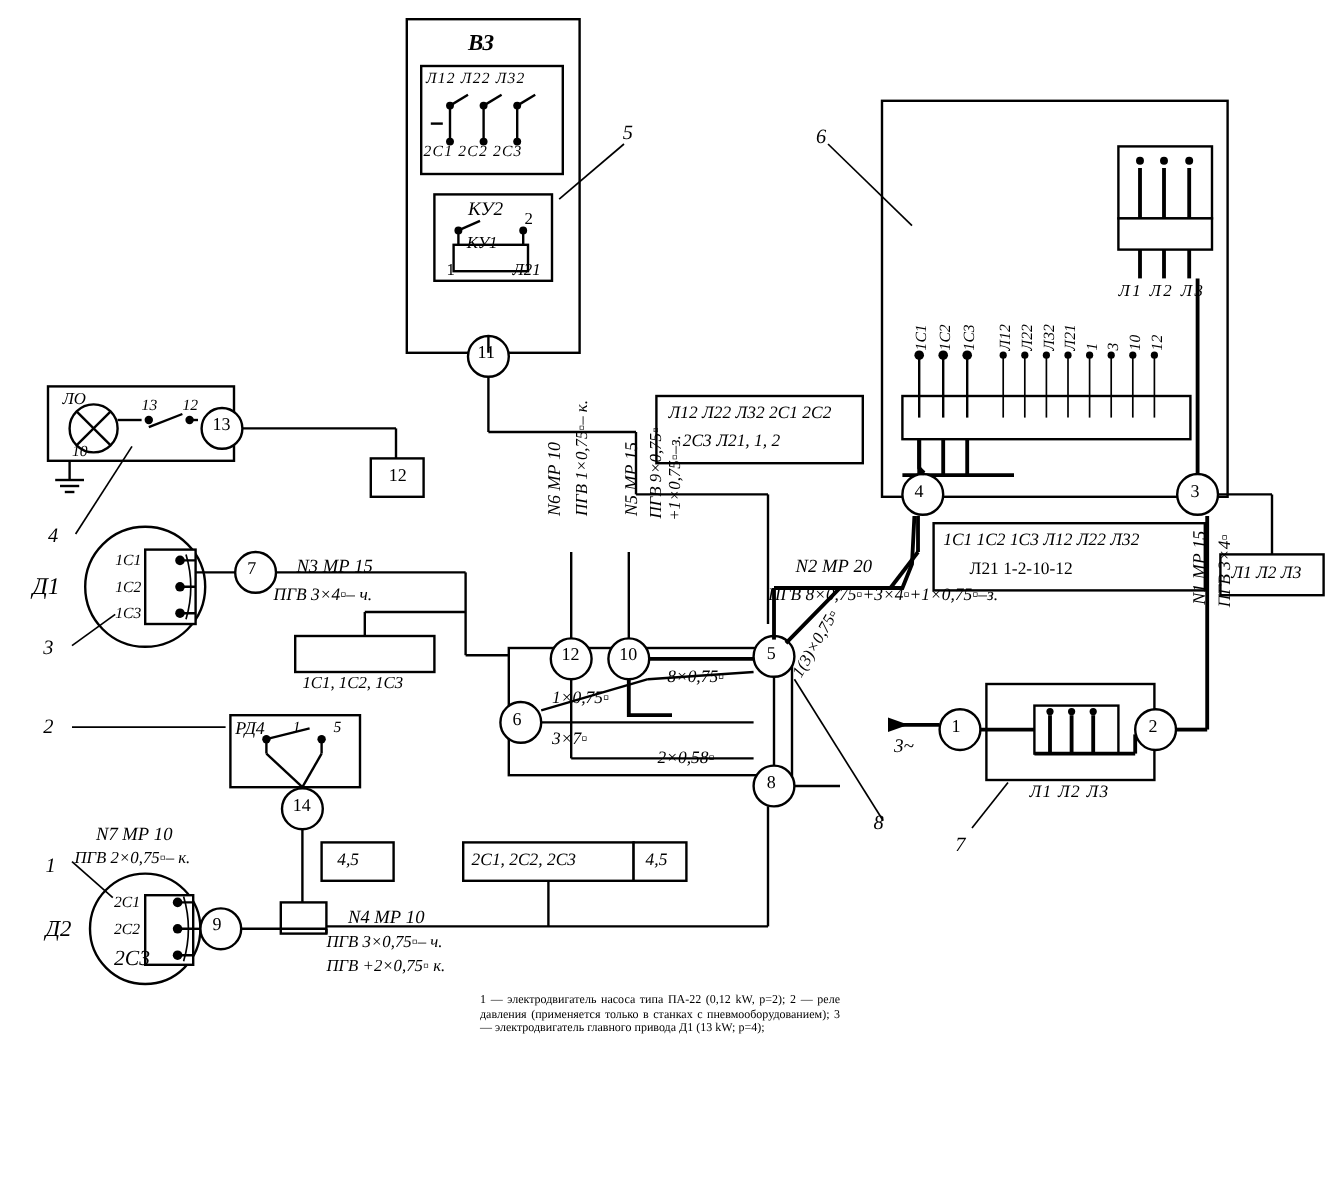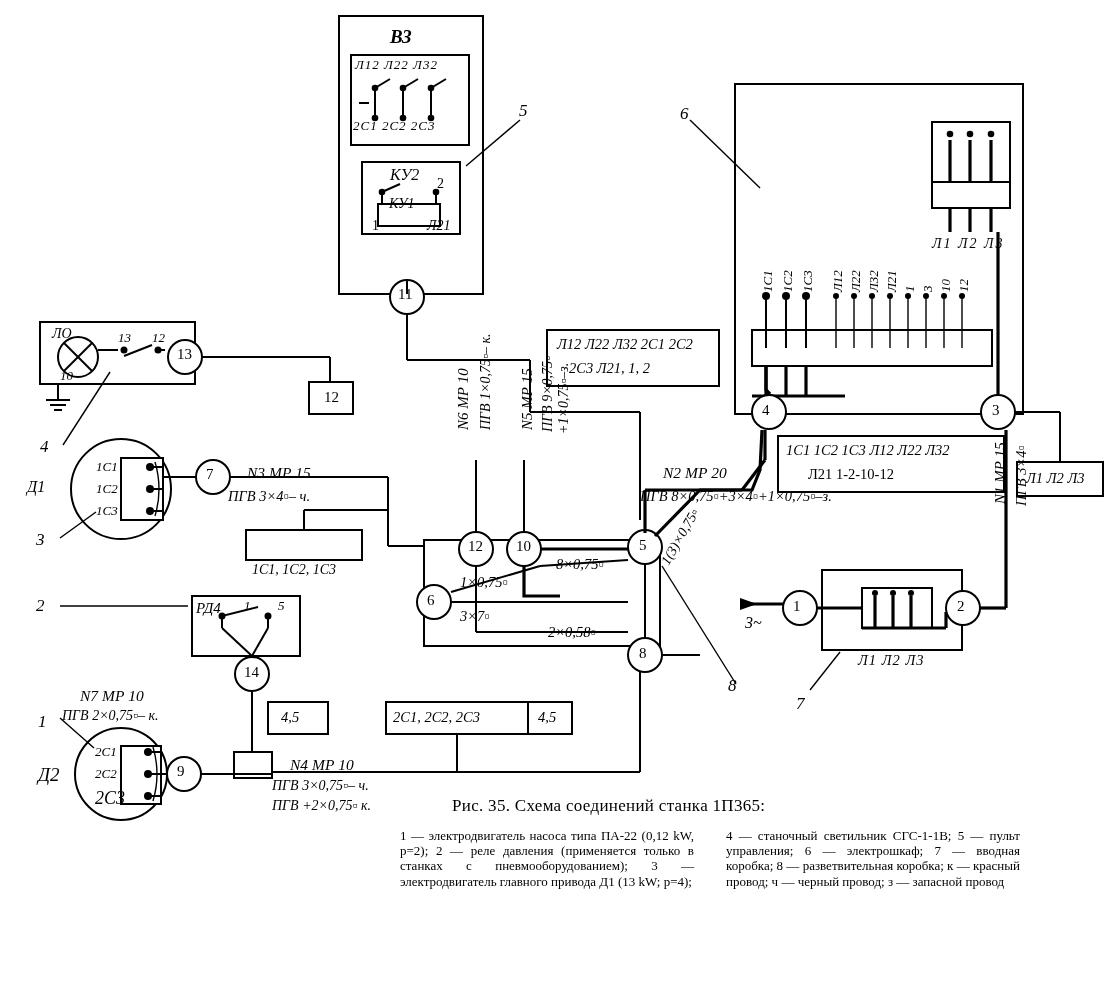--- a/index.html
+++ b/index.html
@@ -1,21 +1,21 @@
 <!DOCTYPE html>
 <html><head>
 <meta charset="utf-8">
 <style>
   html,body{margin:0;padding:0;background:#fff;}
   body{width:1117px;height:993px;position:relative;font-family:"Liberation Serif",serif;color:#000;overflow:hidden;}
   #sheet{position:absolute;left:0;top:0;width:1117px;height:993px;}
   svg#diagram{position:absolute;left:0;top:0;width:1117px;height:993px;}
   .cap{position:absolute;font-family:"Liberation Serif",serif;}
   #figcaption{position:absolute;left:452px;top:796px;width:560px;font-size:17px;letter-spacing:.3px;}
-  #legend{position:absolute;left:400px;top:828px;width:620px;display:flex;gap:32px;font-size:13px;line-height:1.17;}
+  #legend{position:absolute;left:400px;top:828px;width:620px;display:flex;gap:32px;font-size:10px;line-height:1.17;}
   #legend .col{width:300px;text-align:justify;}
 </style>
 </head>
 <body>
 
 <div id="sheet">
 
 <svg id="diagram" viewBox="0 0 1117 993">
   <defs>
     <style>
@@ -260,21 +260,21 @@
 <div class="cap" style="left:569px;top:360px;font-size:14.5px;font-style:italic;">2С3 Л21, 1, 2</div>
 
 <div class="cap" style="left:52px;top:326px;font-size:14px;font-style:italic;">ЛО</div>
 <div class="cap" style="left:118px;top:330px;font-size:13px;font-style:italic;">13</div>
 <div class="cap" style="left:152px;top:330px;font-size:13px;font-style:italic;">12</div>
 <div class="cap" style="left:60px;top:368px;font-size:13px;font-style:italic;">10</div>
 <div class="cap" style="left:177px;top:346px;font-size:15px;">13</div>
 <div class="cap" style="left:324px;top:389px;font-size:15px;">12</div>
 <div class="cap" style="left:40px;top:437px;font-size:17px;font-style:italic;">4</div>
 
-<div class="cap" style="left:27px;top:478px;font-size:16px;font-style:italic;">Д1</div>
+<div class="cap" style="left:27px;top:478px;font-size:20px;font-style:italic;">Д1</div>
 <div class="cap" style="left:96px;top:459px;font-size:13px;font-style:italic;">1С1</div>
 <div class="cap" style="left:96px;top:481px;font-size:13px;font-style:italic;">1С2</div>
 <div class="cap" style="left:96px;top:503px;font-size:13px;font-style:italic;">1С3</div>
 <div class="cap" style="left:206px;top:466px;font-size:15px;">7</div>
 <div class="cap" style="left:36px;top:530px;font-size:17px;font-style:italic;">3</div>
 <div class="cap" style="left:247px;top:464px;font-size:15.5px;font-style:italic;">N3 МР 15</div>
 <div class="cap" style="left:228px;top:488px;font-size:14.5px;font-style:italic;">ПГВ 3×4▫– ч.</div>
 <div class="cap" style="left:252px;top:536px;font-size:14px;font-style:italic;margin-top:26px;">1С1, 1С2, 1С3</div>
 
 <div class="cap" style="left:36px;top:596px;font-size:17px;font-style:italic;">2</div>
@@ -340,20 +340,18 @@
 <div class="cap" style="left:1026px;top:470px;font-size:14.5px;font-style:italic;">Л1 Л2 Л3</div>
 
 <div class="cap" style="left:992px;top:504px;width:120px;font-size:15px;font-style:italic;transform:rotate(-90deg);transform-origin:left top;">N1 МР 15</div>
 <div class="cap" style="left:1013px;top:506px;width:120px;font-size:14.5px;font-style:italic;transform:rotate(-90deg);transform-origin:left top;">ПГВ 3×4▫</div>
 <div class="cap" style="left:745px;top:614px;font-size:16px;font-style:italic;">3~</div>
 <div class="cap" style="left:793px;top:598px;font-size:15px;">1</div>
 <div class="cap" style="left:957px;top:598px;font-size:15px;">2</div>
 <div class="cap" style="left:858px;top:652px;font-size:14.5px;font-style:italic;letter-spacing:1px;">Л1 Л2 Л3</div>
 <div class="cap" style="left:796px;top:694px;font-size:17px;font-style:italic;">7</div>
 
-<div id="figcaption">Рис. 35. Схема соединений станка 1П365:</div>
 
 <div id="legend">
   <div class="col">1 — электродвигатель насоса типа ПА-22 (0,12 kW, p=2); 2 — реле давления (применяется только в станках с пневмооборудованием); 3 — электродвигатель главного привода Д1 (13 kW; p=4);</div>
-  <div class="col">4 — станочный светильник СГС-1-1В; 5 — пульт управления; 6 — электрошкаф; 7 — вводная коробка; 8 — разветвительная коробка; к — красный провод; ч — черный провод; з — запасной провод</div>
 </div>
 
 </div>
 
 </body></html>

